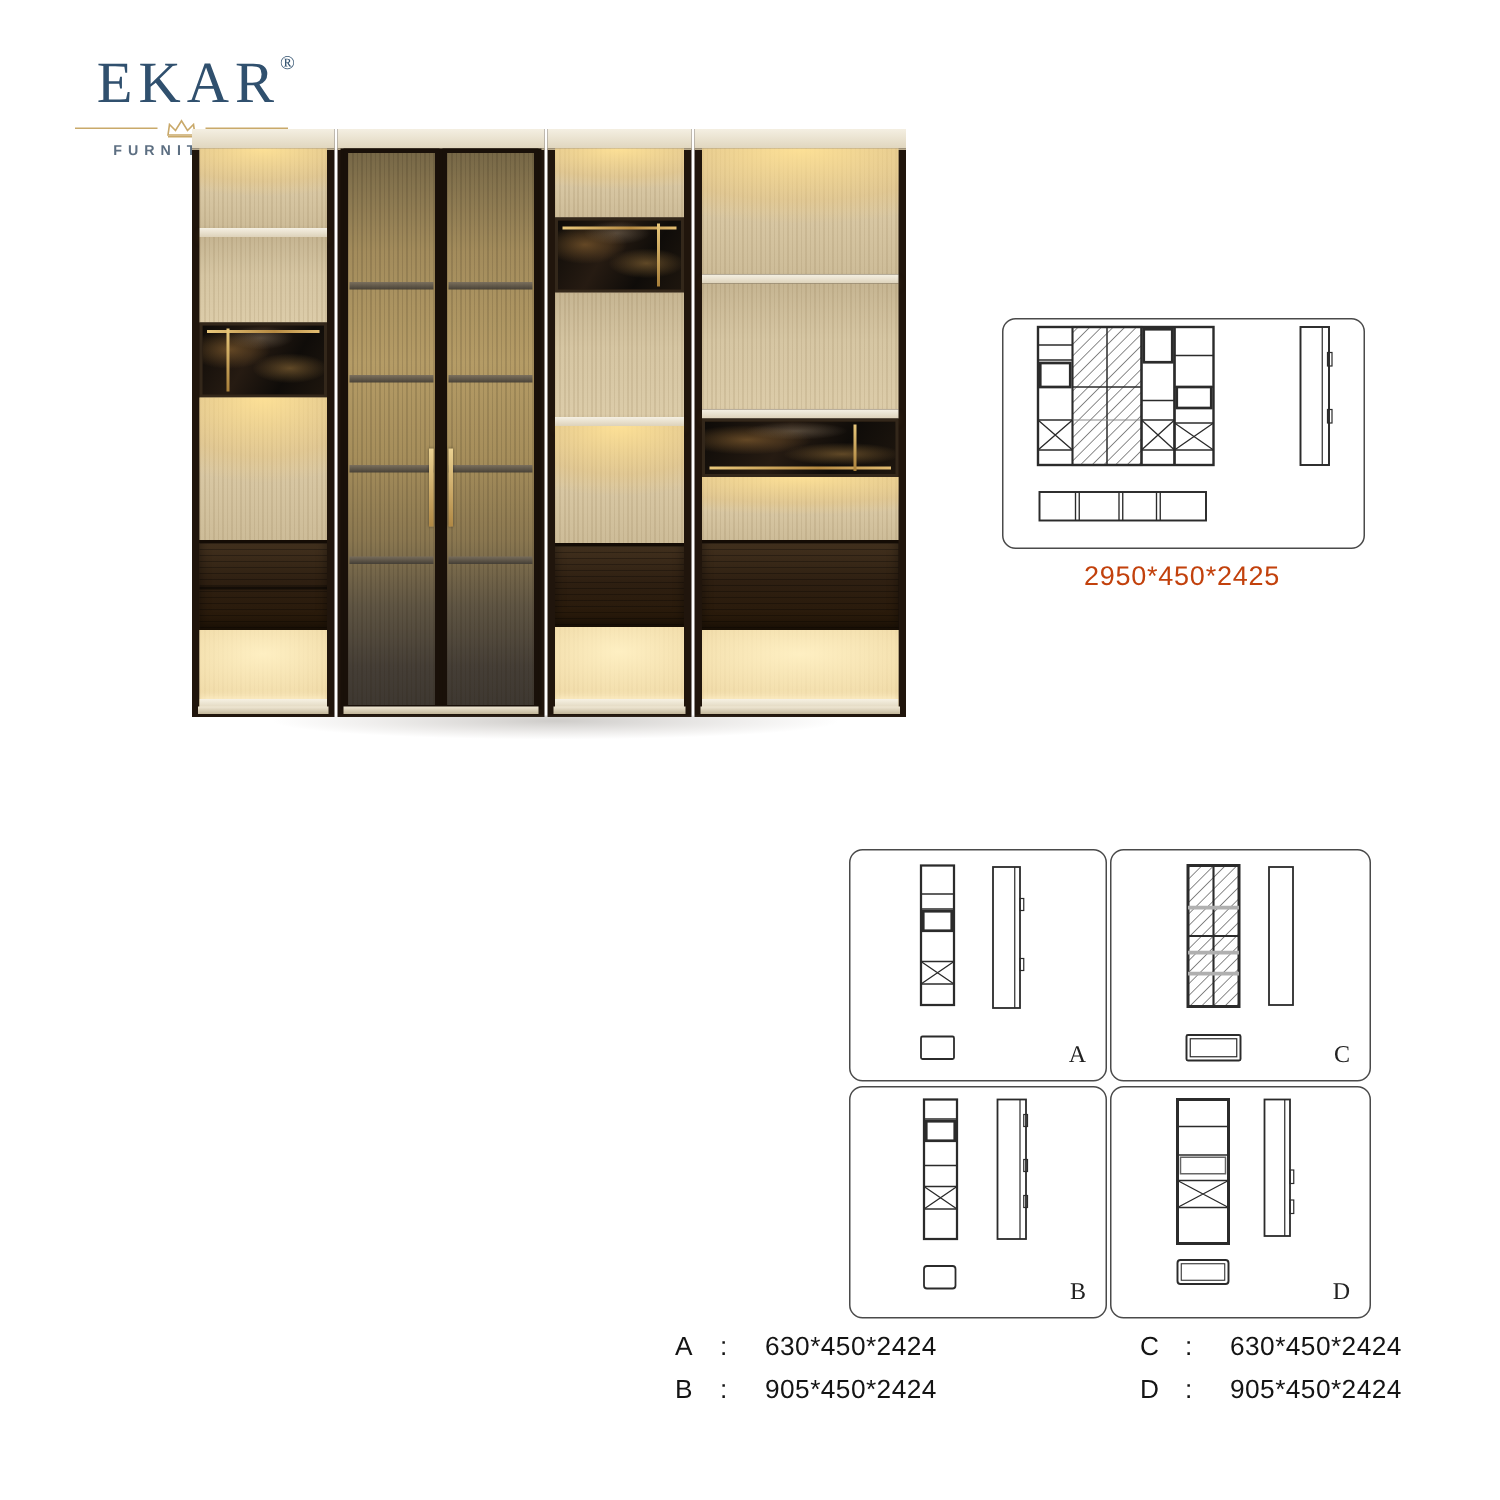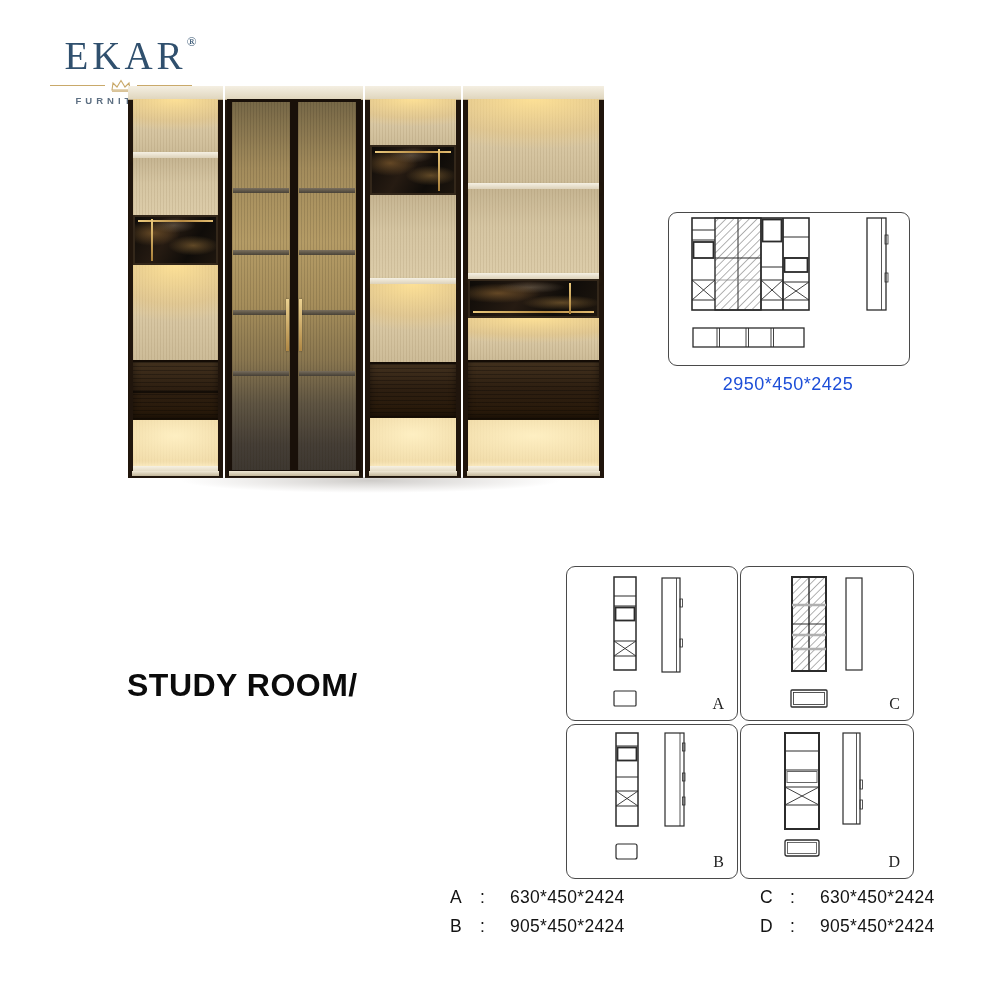--- a/index.html
+++ b/index.html
@@ -73,21 +73,21 @@
     background:linear-gradient(#766c5d,#3f3a33);opacity:.9;}
   .handle{position:absolute;width:3px;height:52px;
     background:linear-gradient(180deg,#ecd292,#b08844);box-shadow:0 0 2px rgba(0,0,0,.5);}
   .photo-shadow{position:absolute;left:118px;top:477px;width:505px;height:30px;
     background:radial-gradient(ellipse 50% 55% at 50% 12%,rgba(80,72,62,.28),rgba(120,110,100,.12) 48%,transparent 75%);}
   
   .diag-box{position:absolute;border:1px solid #4a4a4a;border-radius:9px;background:#fff;}
   .diag-box svg{position:absolute;inset:0;}
   .overview-box{left:668px;top:212px;width:240px;height:152px;}
   .overview-dim{position:absolute;left:668px;top:374px;width:240px;text-align:center;
-    font-size:18px;color:#1d4ed8;letter-spacing:.5px;}
+    font-size:18px;color:#c2410c;letter-spacing:.5px;}
   .panel-letter{position:absolute;right:13px;bottom:7px;font-family:"Liberation Serif",serif;
     font-size:16px;color:#222;}
   .panel-a{left:566px;top:566px;width:170px;height:153px;}
   .panel-c{left:740px;top:566px;width:172px;height:153px;}
   .panel-b{left:566px;top:724px;width:170px;height:153px;}
   .panel-d{left:740px;top:724px;width:172px;height:153px;}
   
   .page-title{position:absolute;left:127px;top:663px;font-size:32px;font-weight:bold;
     line-height:45px;letter-spacing:.5px;color:#0b0b0b;}
   .specs{position:absolute;left:450px;top:887px;display:grid;
@@ -329,21 +329,20 @@
       <rect x="119" y="55" width="2.5" height="9" stroke-width="0.8"></rect>
       <rect x="119" y="75" width="2.5" height="9" stroke-width="0.8"></rect>
       <rect x="44" y="115" width="34" height="16" rx="2" stroke-width="1.3"></rect>
       <rect x="46.5" y="117.5" width="29" height="11" stroke-width="0.7"></rect>
     </g>
   </svg>
   <span class="panel-letter">D</span>
 </div>
 
 <div class="page-title">
-  <div>STUDY ROOM/</div>
 </div>
 
 <div class="specs">
   <span>A</span>
   <span>:</span>
   <span>630*450*2424</span>
   <span></span>
   <span>C</span>
   <span>:</span>
   <span>630*450*2424</span>

